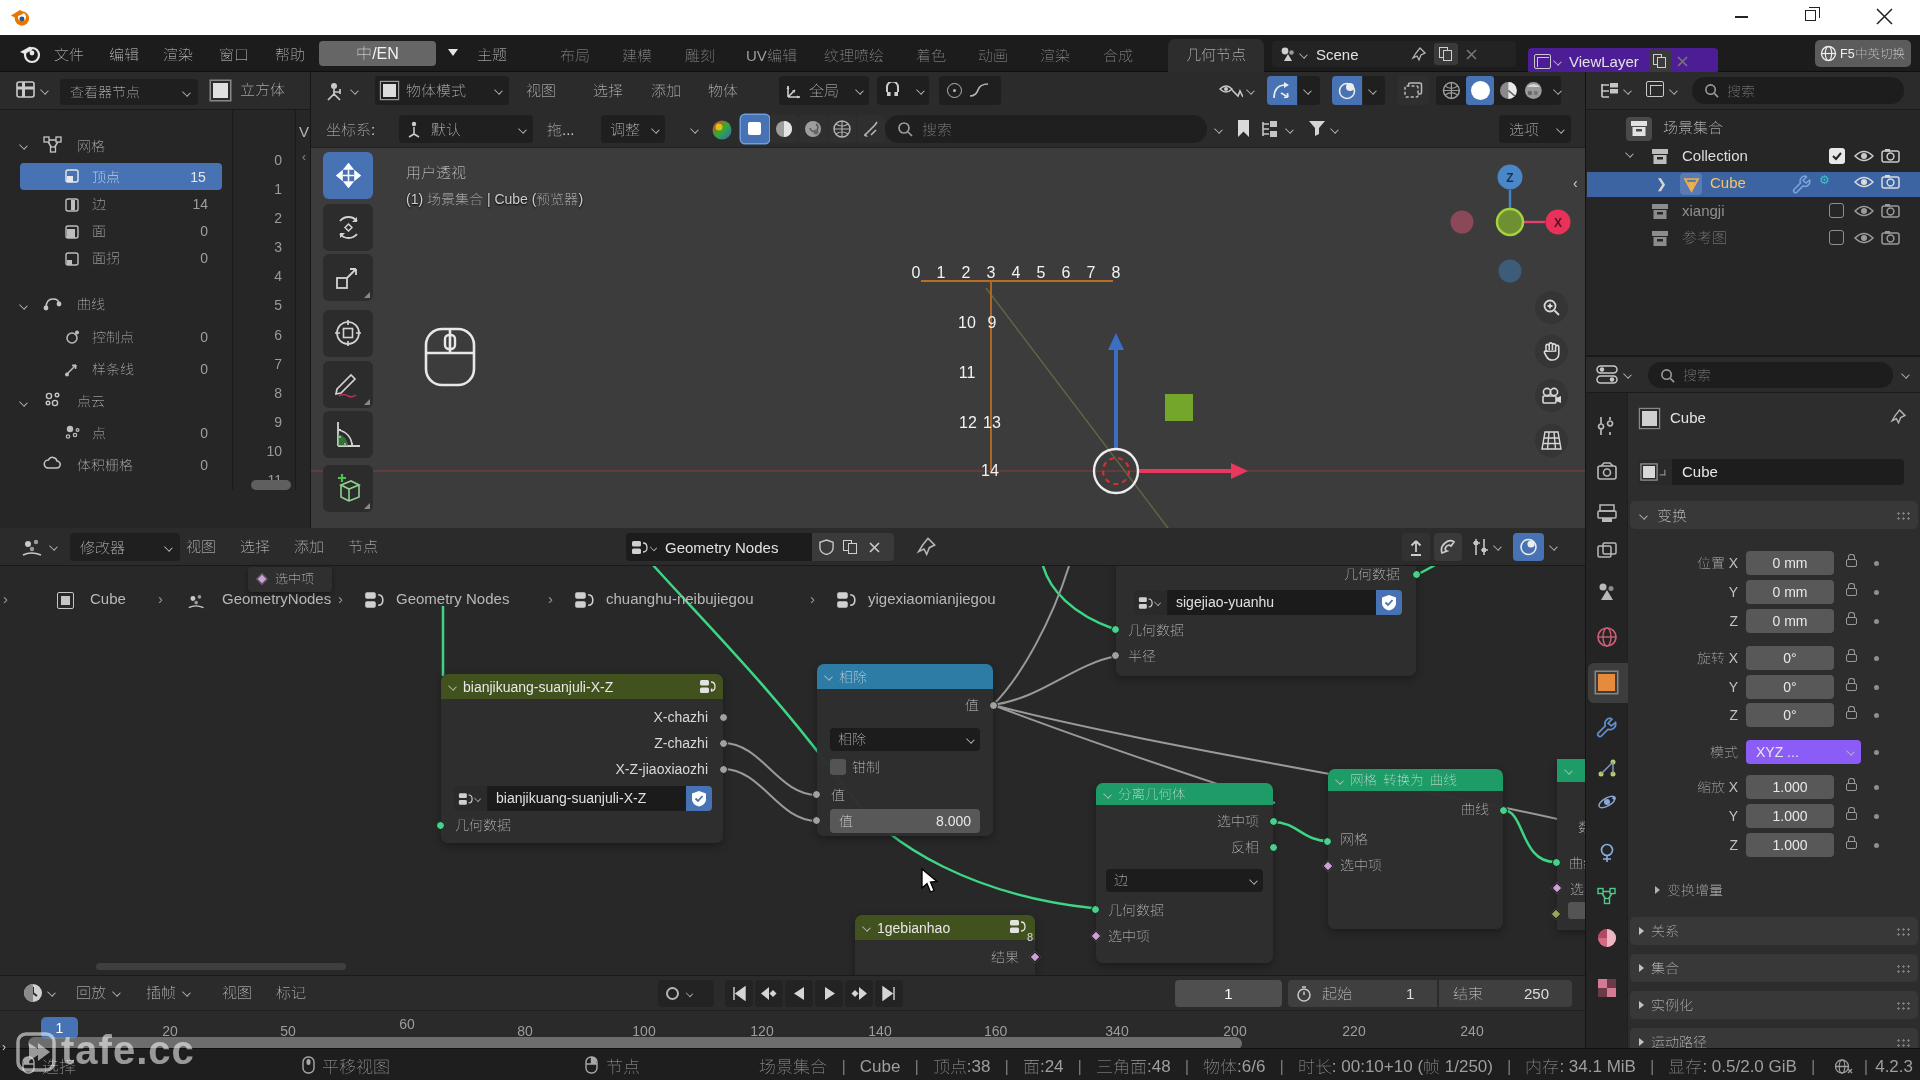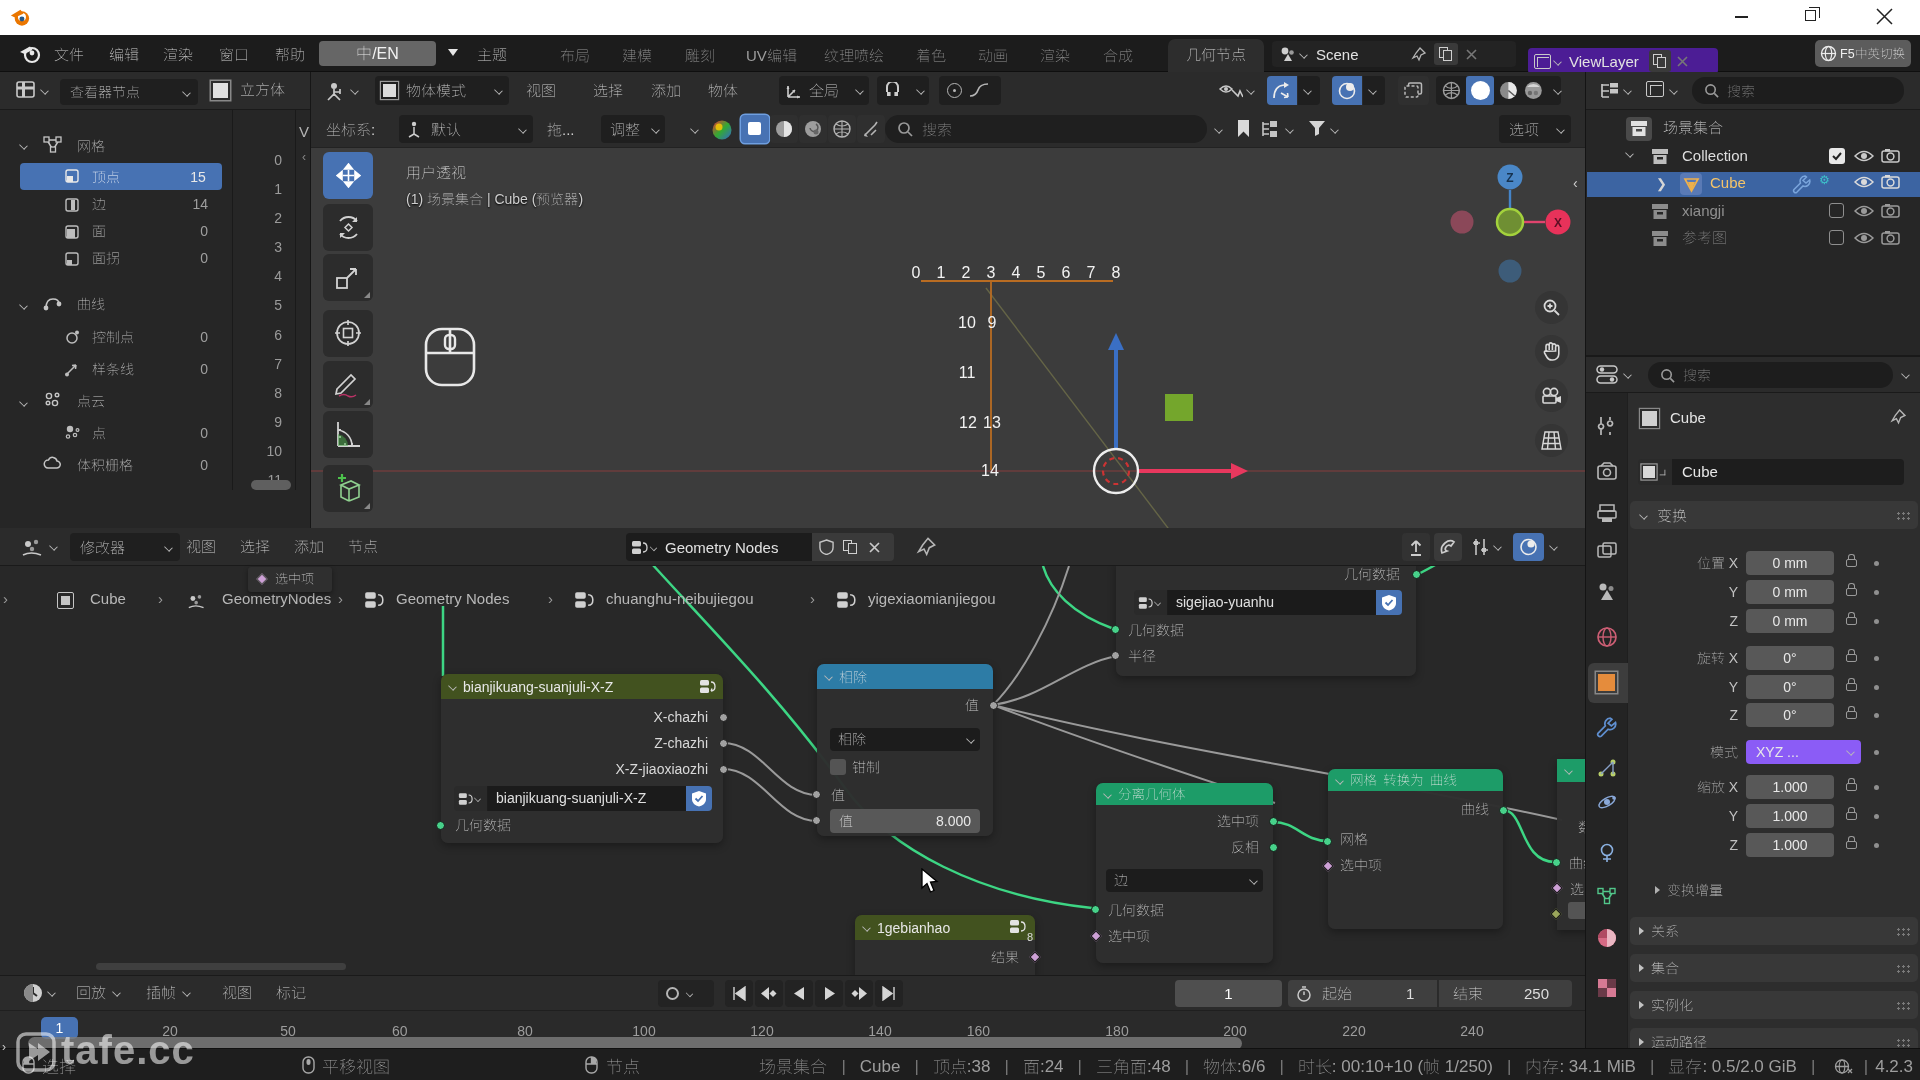--- a/index.html
+++ b/index.html
@@ -1245,27 +1245,27 @@
             <use href="#g100" transform="translate(0) scale(1 -1)"></use>
             <use href="#g111" transform="translate(1000) scale(1 -1)"></use>
           </svg></span>
       <span style="position:absolute;left:85px;font-size:15px;color:#dedede">250</span>
     </div>
   </div>
   <div class="abs" style="left:0;top:35px;width:1585px;height:38px;color:#9d9d9d;font-size:14px">
     <div class="abs" style="left:41px;top:6px;width:37px;height:22px;background:#4772b3;border-radius:5px;color:#fff;text-align:center;line-height:22px">1</div>
     <div class="abs" style="left:155px;top:12px;width:30px;text-align:center">20</div>
     <div class="abs" style="left:273px;top:12px;width:30px;text-align:center">50</div>
-    <div class="abs" style="left:392px;top:12px;width:30px;text-align:left">60</div>
+    <div class="abs" style="left:392px;top:5px;width:30px;text-align:center">60</div>
     <div class="abs" style="left:510px;top:12px;width:30px;text-align:center">80</div>
     <div class="abs" style="left:629px;top:12px;width:30px;text-align:center">100</div>
     <div class="abs" style="left:747px;top:12px;width:30px;text-align:center">120</div>
     <div class="abs" style="left:865px;top:12px;width:30px;text-align:center">140</div>
-    <div class="abs" style="left:960px;top:12px;width:30px;text-align:right">160</div>
-    <div class="abs" style="left:1102px;top:12px;width:30px;text-align:center">180</div>
+    <div class="abs" style="left:984px;top:12px;width:30px;text-align:left">160</div>
+    <div class="abs" style="left:1102px;top:12px;width:30px;text-align:center">340</div>
     <div class="abs" style="left:1220px;top:12px;width:30px;text-align:center">200</div>
     <div class="abs" style="left:1339px;top:12px;width:30px;text-align:center">220</div>
     <div class="abs" style="left:1457px;top:12px;width:30px;text-align:center">240</div>
     <div class="abs" style="left:28px;top:26px;width:1214px;height:13px;background:#7e7e7e;border-radius:7px;opacity:.8"></div>
   </div>
 </div>
 
 <div class="abs" style="left:1586px;top:72px;width:334px;height:283px;background:#262626">
   <div class="abs" style="left:0;top:0;width:334px;height:38px;background:#2b2b2b;border-bottom:1px solid #1a1a1a">
     <svg class="abs" style="left:14px;top:10px" width="20" height="17" viewBox="0 0 20 17">

